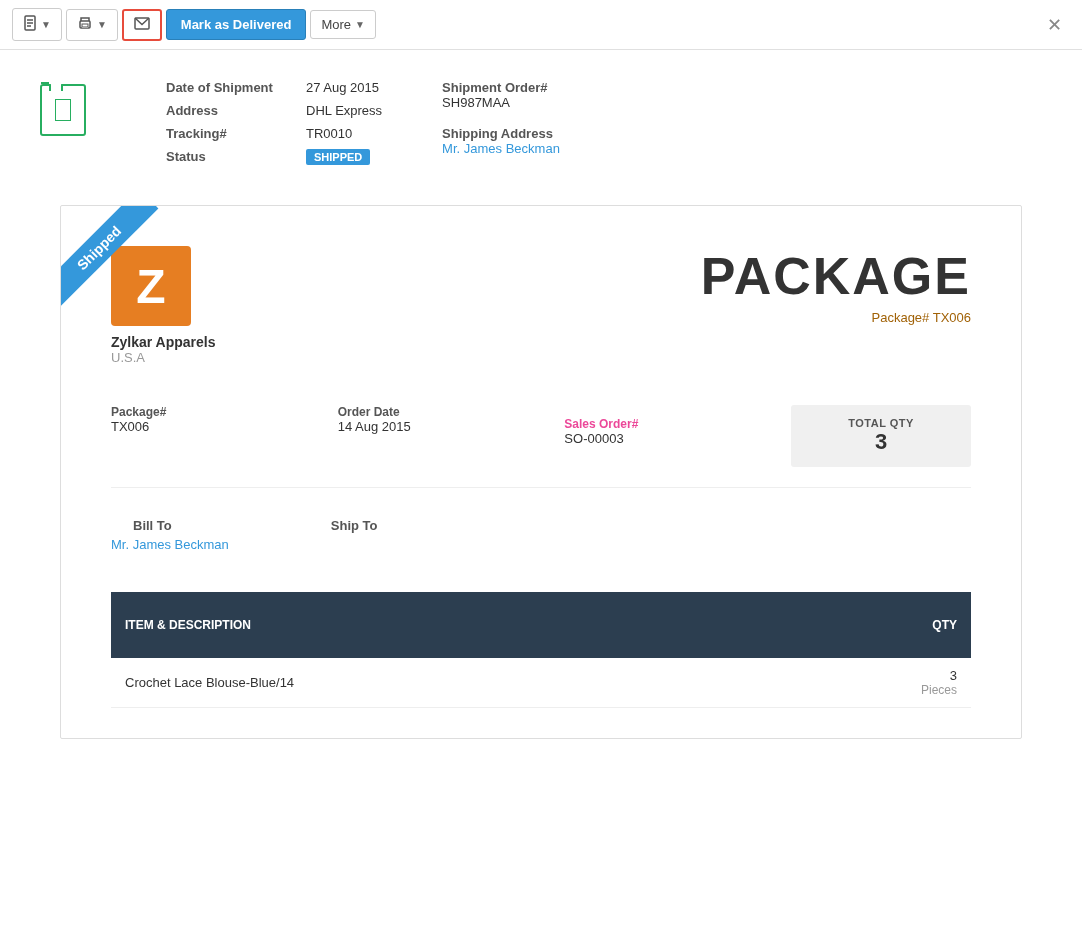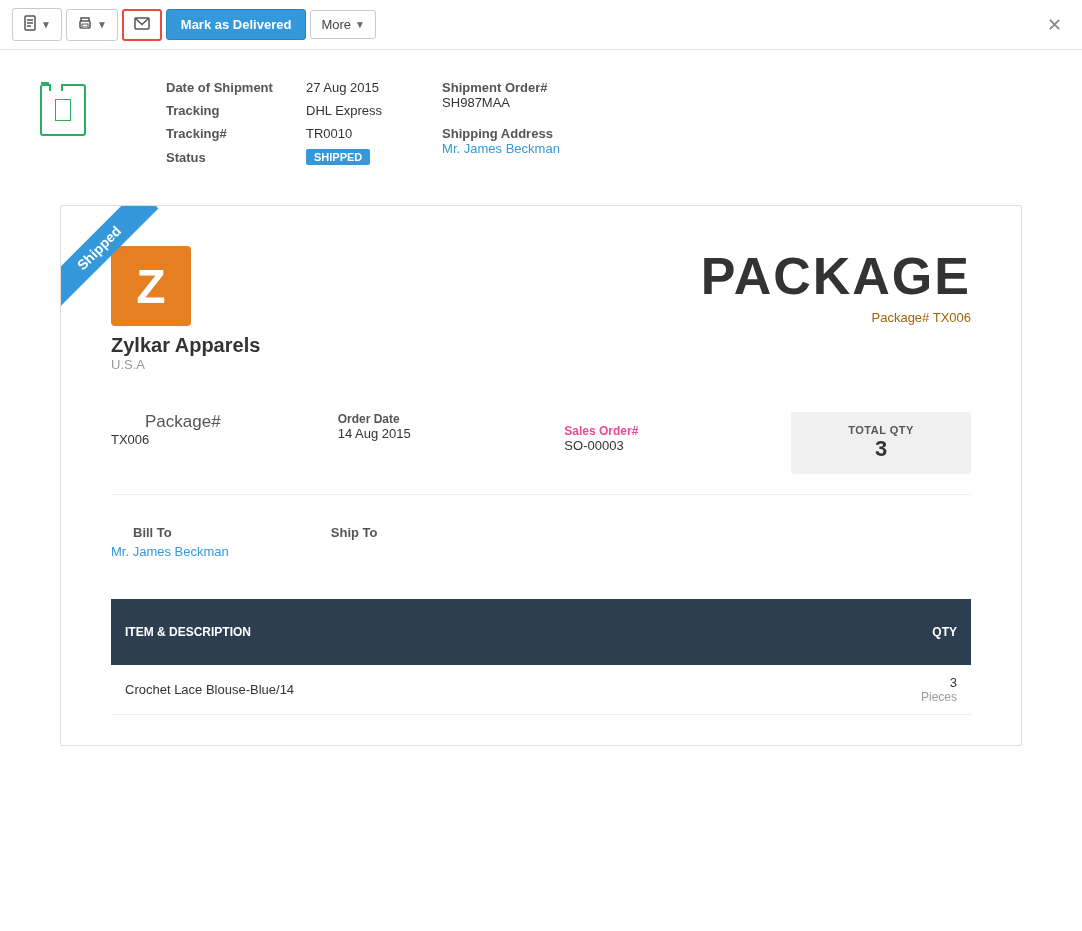--- a/index.html
+++ b/index.html
@@ -167,21 +167,21 @@
       border-radius: 4px;
       display: flex;
       align-items: center;
       justify-content: center;
       color: #fff;
       font-size: 48px;
       font-weight: bold;
       margin-bottom: 8px;
     }
     .company-name {
-      font-size: 20px;
+      font-size: 14px;
       font-weight: bold;
       color: #333;
       text-align: right;
     }
     .company-country {
       font-size: 13px;
       color: #999;
     }
     .package-title-section {
       text-align: right;
@@ -321,28 +321,28 @@
       <div style="position:absolute;top:-2px;left:1px;width:8px;height:2px;background:#27ae60;"></div>
     </div>
   </div>
 
   <div class="info-section">
     <div class="info-row">
       <span class="info-label">Date of Shipment</span>
       <span class="info-value">27 Aug 2015</span>
     </div>
     <div class="info-row">
-      <span class="info-label">Tracking</span>
+      <span class="info-label">Address</span>
       <span class="info-value">DHL Express</span>
     </div>
     <div class="info-row">
       <span class="info-label">Tracking#</span>
       <span class="info-value">TR0010</span>
     </div>
-    <div class="info-row" style="align-items:center;">
+    <div class="info-row" style="align-items:flex-start;">
       <span class="info-label">Status</span>
       <span class="status-badge">SHIPPED</span>
     </div>
   </div>
 
   <div class="shipment-order-section">
     <div>
       <div style="font-weight:bold;font-size:13px;color:#555;">Shipment Order#</div>
       <div style="font-size:13px;color:#333;">SH987MAA</div>
     </div>
@@ -368,21 +368,21 @@
         <div class="company-country">U.S.A</div>
       </div>
       <div class="package-title-section">
         <div class="package-title">PACKAGE</div>
         <div class="package-number">Package# TX006</div>
       </div>
     </div>
 
     <div style="display:flex;gap:0;margin-bottom:30px;border-bottom:1px solid #eee;padding-bottom:20px;">
       <div style="flex:1;">
-        <div style="font-size:17px;font-weight:normal;color:#555;margin-left:34px;">Package#</div>
+        <div style="font-size:12px;font-weight:bold;color:#555;">Package#</div>
         <div style="font-size:13px;color:#333;">TX006</div>
       </div>
       <div style="flex:1;">
         <div style="font-size:12px;font-weight:bold;color:#555;">Order Date</div>
         <div style="font-size:13px;color:#333;">14 Aug 2015</div>
       </div>
       <div style="flex:1;">
         <div style="font-size:12px;font-weight:bold;color:#ec4899;margin-top:12px;">Sales Order#</div>
         <div style="font-size:13px;color:#333;">SO-00003</div>
       </div>

